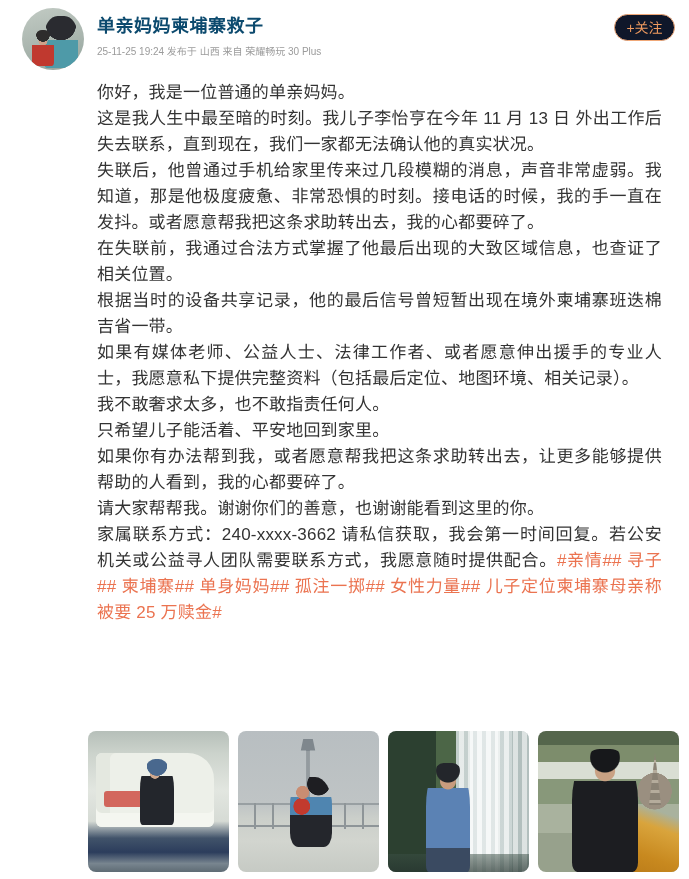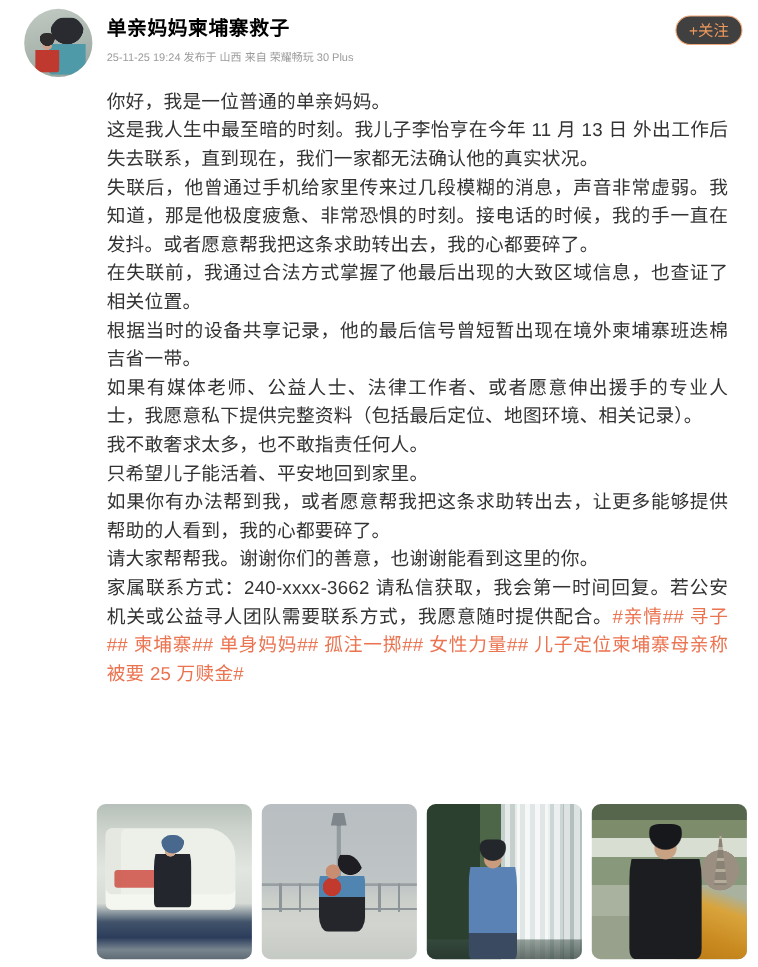--- a/index.html
+++ b/index.html
@@ -17,24 +17,24 @@
             background:radial-gradient(circle at 50% 18%, #2a2b30 0 32%, transparent 33%),
                        radial-gradient(circle at 50% 34%, #c89c85 0 14%, transparent 15%),
                        linear-gradient(180deg, transparent 0 46%, #4e9aa8 46% 100%);
             border-radius:40% 40% 10% 10%; }
   .avatar::after { 
             content:""; position:absolute; left:10px; top:22px; width:22px; height:36px;
             background:radial-gradient(circle at 50% 14%, #2e2c2c 0 20%, transparent 21%),
                        radial-gradient(circle at 50% 30%, #cfa18a 0 16%, transparent 17%),
                        linear-gradient(180deg, transparent 0 42%, #c0392f 42% 100%);
             border-radius:45% 45% 12% 12%; }
-  .username { position:absolute; left:97px; top:11px; font-size:18px; font-weight:700; color:#000000; letter-spacing:.5px; }
+  .username { position:absolute; left:97px; top:11px; font-size:18px; font-weight:700; color:#0c4a6e; letter-spacing:.5px; }
   .post-meta { position:absolute; left:97px; top:43px; font-size:10px; color:#9b9b9b; }
   .follow-btn { position:absolute; right:14px; top:14px; width:61px; height:27px;
-            border:1.5px solid #f0a878; border-radius:14px; background:#404040;
+            border:1.5px solid #f0a878; border-radius:14px; background:#0f172a;
             color:#ef9a5f; font-size:14px; line-height:24px; text-align:center; cursor:pointer;
             font-family:inherit; }
 
   
   .content { margin:6px 27px 0 97px; width:565px; font-size:17px; line-height:26px; color:#333;
              letter-spacing:.2px; text-align:justify; }
   .para { margin:0; }
   .hashtags { color:#eb7350; cursor:pointer; }
 
   

